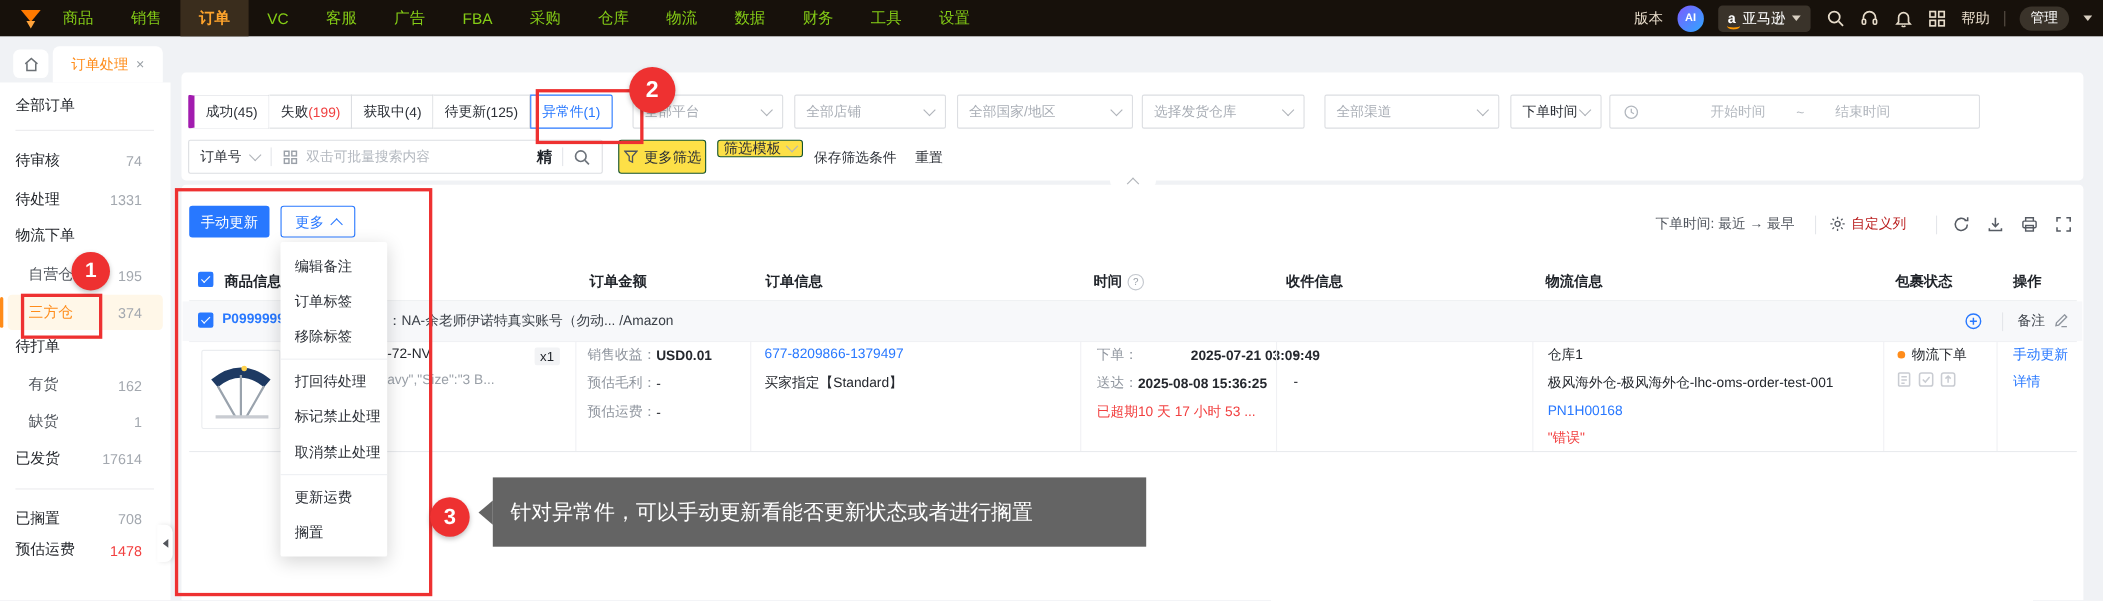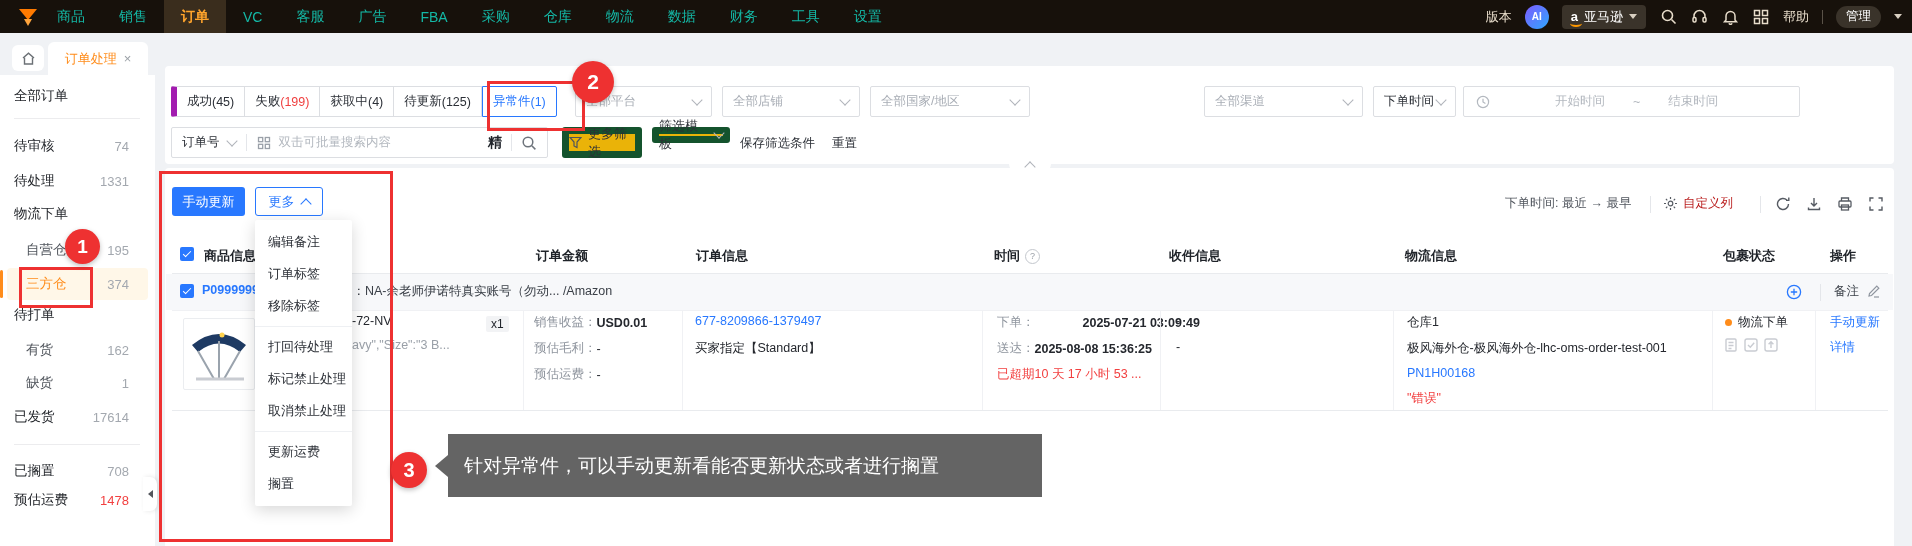--- a/index.html
+++ b/index.html
@@ -1,21 +1,21 @@
 <!DOCTYPE html>
 <html><head>
 <meta charset="utf-8">
 <style>
   html,body{margin:0;padding:0;background:#f0f2f5;font-family:"Liberation Sans","DejaVu Sans",sans-serif;}
   .screen{position:relative;width:1912px;height:546px;overflow:hidden;background:#f0f2f5;}
   .abs{position:absolute;}
   
   .topnav{position:absolute;left:0;top:0;width:1912px;height:33px;background:#17110b;display:flex;align-items:center;}
   .nav-items{position:absolute;left:40px;top:0;height:33px;display:flex;align-items:stretch;}
-  .nav-item{padding:0 17px;display:flex;align-items:center;font-size:14px;color:#14b8a6;cursor:pointer;}
+  .nav-item{padding:0 17px;display:flex;align-items:center;font-size:14px;color:#84cc16;cursor:pointer;}
   .nav-item.active{background:#3a2d1d;color:#ffa42c;font-weight:700;}
   .nav-right{position:absolute;right:10px;top:0;height:33px;display:flex;align-items:center;gap:13px;color:#e8ddcb;font-size:13px;}
   .ai-badge{width:24px;height:24px;border-radius:50%;background:linear-gradient(135deg,#7d5bff,#2ea8ff);color:#fff;font-size:10px;font-weight:700;display:flex;align-items:center;justify-content:center;}
   .mkt-pill{height:24px;background:#3a332a;border-radius:4px;display:flex;align-items:center;gap:6px;padding:0 9px;color:#fff;font-size:13px;}
   .a-glyph{position:relative;color:#fff;font-weight:700;font-size:13px;line-height:1;}
   .a-glyph::after{content:"";position:absolute;left:-1px;bottom:-4px;width:12px;height:5px;border-bottom:2px solid #ff9900;border-radius:50%;}
   .caret-down{width:0;height:0;border-left:4px solid transparent;border-right:4px solid transparent;border-top:5px solid #d8cfc1;}
   .acct-pill{height:22px;background:#3a332a;border-radius:12px;padding:0 10px;display:flex;align-items:center;color:#fff;font-size:12.5px;}
   .nav-sep{width:1px;height:14px;background:#5a5248;}
   .nav-icon{width:18px;height:18px;color:#e8ddcb;display:flex;align-items:center;justify-content:center;}
@@ -50,21 +50,21 @@
   .dd .chev{margin-left:auto;}
   .dd.dark{color:#2b2f36;}
   .chev{width:7px;height:7px;border-right:1.4px solid #b0b4ba;border-bottom:1.4px solid #b0b4ba;transform:rotate(45deg);display:inline-block;margin-top:-4px;flex:none;}
   .chev.up{transform:rotate(-135deg);margin-top:4px;}
   .chev.blue{border-color:#2878ff;}
   .combo{position:absolute;height:31px;border:1px solid #dcdee2;border-radius:2px;background:#fff;display:flex;align-items:center;font-size:12.5px;box-sizing:border-box;}
   .vsep{width:1px;height:17px;background:#e4e6ea;flex:none;}
   .btn{position:absolute;height:30px;border-radius:3px;display:flex;align-items:center;justify-content:center;font-size:13px;cursor:pointer;box-sizing:border-box;}
   .btn.primary{background:#2878ff;color:#fff;}
   .btn.ghost{background:#fff;border:1px solid #2878ff;color:#2878ff;gap:7px;}
-  .btn.plain{background:#eab308;border:7px solid #14532d;color:#2b2f36;gap:6px;}
+  .btn.plain{background:#fde047;border:1px solid #14532d;color:#2b2f36;gap:6px;}
   .txtbtn{position:absolute;font-size:12.5px;color:#2b2f36;cursor:pointer;}
   
   .line{position:absolute;display:flex;align-items:center;font-size:12.5px;white-space:nowrap;color:#25282e;}
   .lbl{color:#8f959e;}
   .sb{font-weight:600;}
   .link{color:#2878ff;}
   .red{color:#f24040;}
   .gray{color:#9aa0a8;}
   .hline{position:absolute;left:172px;width:1716px;border-top:1px solid #e9ebee;}
   .vline{position:absolute;top:310px;height:100px;width:1px;background:#f0f1f4;}
@@ -260,20 +260,24 @@
       <span class="chev"></span>
     </div>
   <div class="dd" style="left:722px;top:86px;width:138px;">
       <span>全部店铺</span>
       <span class="chev"></span>
     </div>
   <div class="dd" style="left:870px;top:86px;width:160px;">
       <span>全部国家/地区</span>
       <span class="chev"></span>
     </div>
+  <div class="dd" style="left:1038px;top:86px;width:148px;">
+      <span>选择发货仓库</span>
+      <span class="chev"></span>
+    </div>
   <div class="dd" style="left:1204px;top:86px;width:159px;">
       <span>全部渠道</span>
       <span class="chev"></span>
     </div>
   <div class="dd dark" style="left:1373px;top:86px;width:83px;">
       <span>下单时间</span>
       <span class="chev"></span>
     </div>
   <div class="combo" style="left:1463px;top:86px;width:337px;padding:0 12px;color:#b3b8bf;">
     <span class="tb-ic" style="width:14px;height:14px;color:#b3b8bf;">

